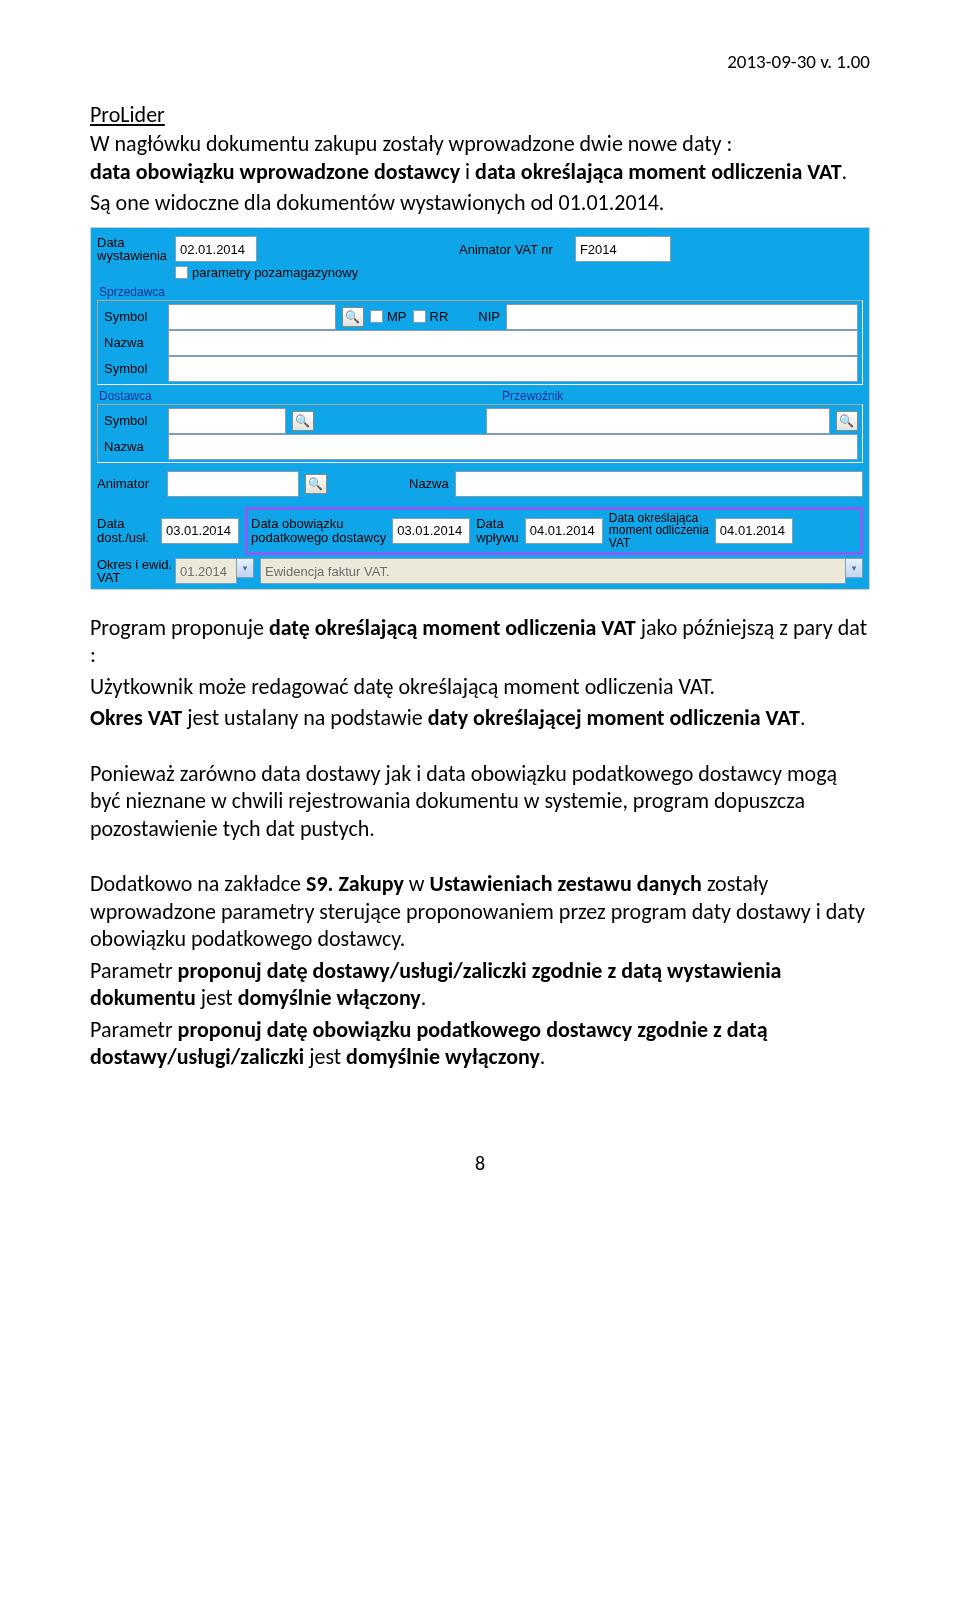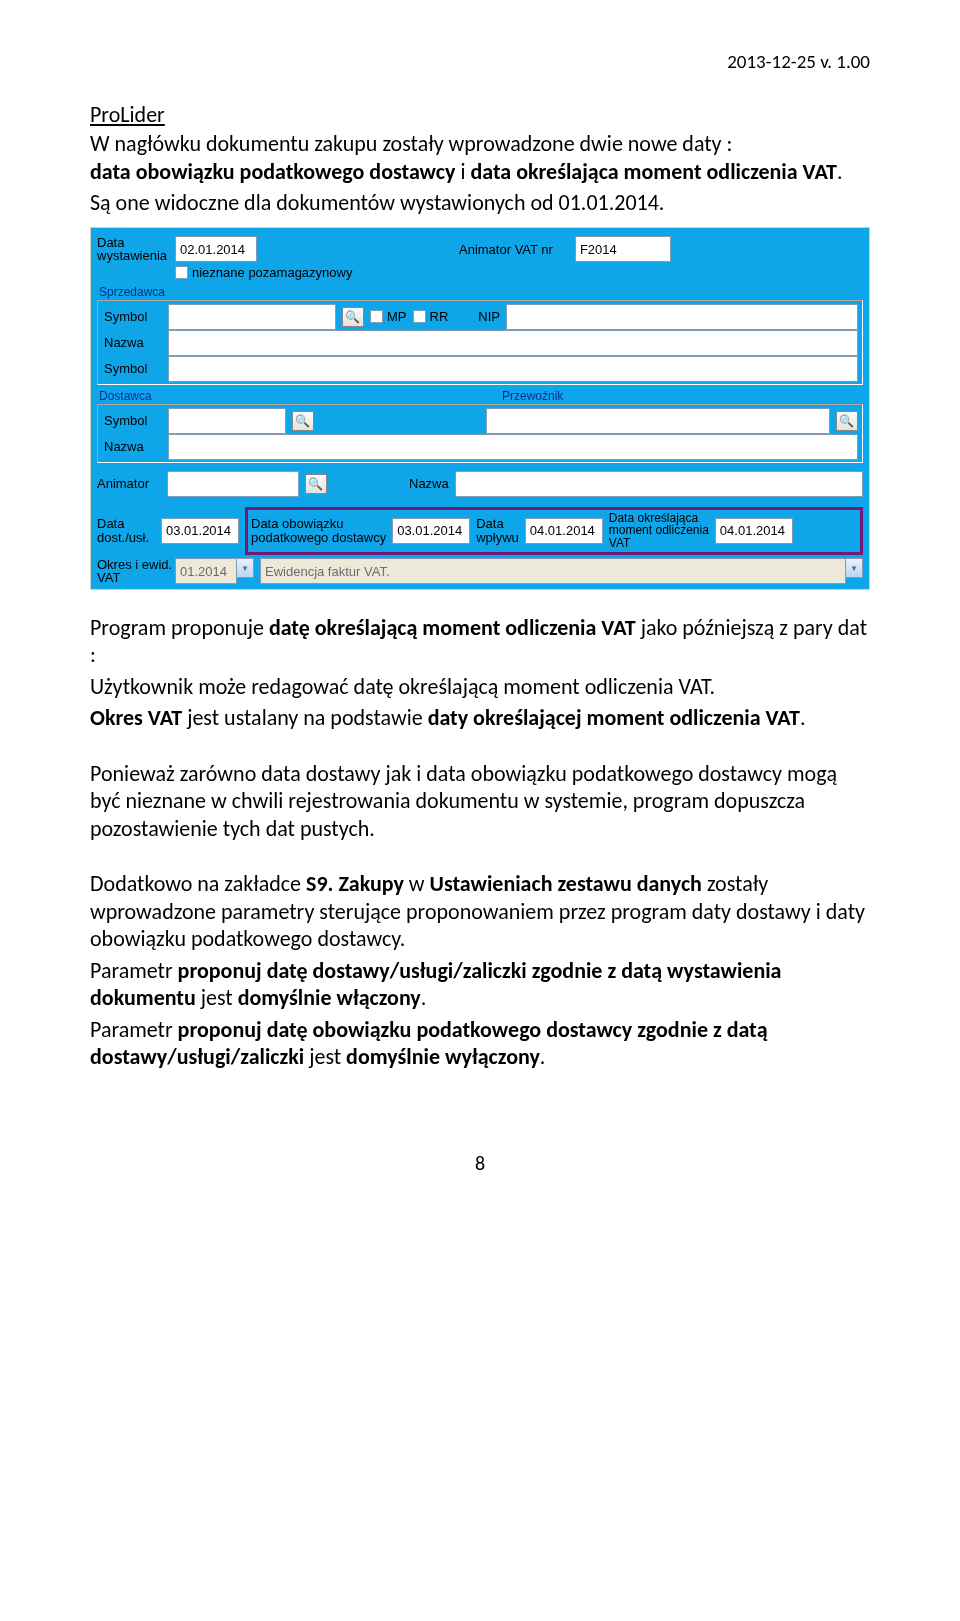--- a/index.html
+++ b/index.html
@@ -96,21 +96,21 @@
     width: 17px; height: 20px;
     border: 1px solid #7f9db9;
     border-left: none;
     background: linear-gradient(#e8f0fb,#c0d4f0);
     display: inline-flex;
     align-items: center; justify-content: center;
     font-size: 9px; color: #4a6a99;
   }
   .highlight-box {
     position: relative;
-    border: 3px solid #701a75;
+    border: 3px solid #8b5cf6;
     padding: 2px 3px;
     display: flex;
     align-items: center;
     gap: 6px;
   }
   .dates-row {
     display: flex;
     align-items: center;
     gap: 6px;
   }
@@ -118,47 +118,47 @@
     text-align: center;
     font-size: 20px;
     margin-top: 80px;
   }
 </style>
 </head>
 <body>
 
 <div class="page">
 
-  <div class="header-date">2013-12-25 v. 1.00</div>
+  <div class="header-date">2013-09-30 v. 1.00</div>
 
   <div class="title">ProLider</div>
 
   <div class="body-text">
     <p>
       <span>W nagłówku dokumentu zakupu zostały wprowadzone dwie nowe daty :</span><br>
-      <span class="bold">data obowiązku podatkowego dostawcy</span><span> i </span><span class="bold">data określająca moment odliczenia VAT</span><span>.</span>
+      <span class="bold">data obowiązku wprowadzone dostawcy</span><span> i </span><span class="bold">data określająca moment odliczenia VAT</span><span>.</span>
     </p>
     <p><span>Są one widoczne dla dokumentów wystawionych od 01.01.2014.</span></p>
   </div>
 
   <div class="form-shot">
 
     <div class="fs-row">
       <div class="fs-label fs-two-line" style="width:72px">Data<br>wystawienia</div>
       <div class="fs-input" style="width:82px">02.01.2014</div>
       <div style="flex:0 0 190px"></div>
       <div class="fs-label">Animator VAT nr</div>
       <div style="width:10px"></div>
       <div class="fs-input" style="width:96px">F2014</div>
     </div>
     <div class="fs-row" style="min-height:20px">
       <div style="width:72px"></div>
       <div class="fs-check">
         <span class="fs-check-box"></span>
-        <span>nieznane pozamagazynowy</span>
+        <span>parametry pozamagazynowy</span>
       </div>
     </div>
 
     <div class="fs-group-label">Sprzedawca</div>
     <div class="fs-group-box">
       <div class="fs-row">
         <div class="fs-label" style="width:58px">Symbol</div>
         <div class="fs-input" style="width:168px"></div>
         <div class="fs-search-btn">
             <span>🔍</span>

